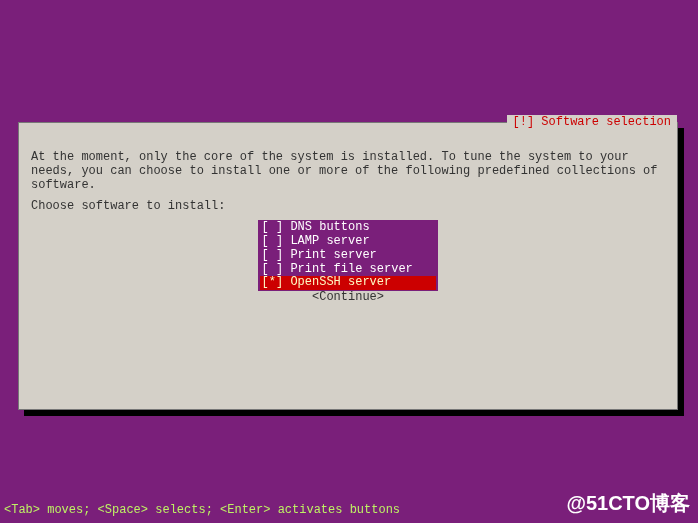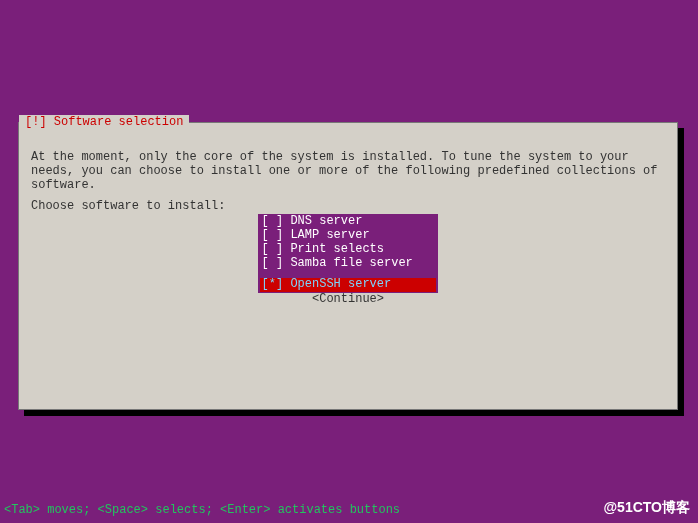--- a/index.html
+++ b/index.html
@@ -30,98 +30,97 @@
       height: 288px;
       background: #000;
       z-index: 0;
     }
     .dialog { z-index: 1; }
     .title-bar {
       position: absolute;
       top: -8px;
       left: 0;
       right: 0;
-      text-align: left;
+      text-align: right;
     }
     .title {
       background: #d4d0c8;
       color: #c00;
       padding: 0 6px;
       display: inline-block;
     }
     .content {
       padding: 28px 12px 12px 12px;
       color: #333;
       line-height: 1.15;
     }
     .intro {
       margin-bottom: 8px;
     }
     .choose-line {
-      margin-bottom: 0;
+      margin-bottom: 6px;
     }
     .list-wrap {
       display: flex;
       justify-content: center;
     }
     .software-list {
       background: #7a1f7a;
       color: #fff;
       display: inline-block;
       padding: 1px 2px;
     }
     .software-item {
       white-space: pre;
       padding: 0 2px;
     }
     .software-item.highlight {
       background: #c00;
-      color: #7dd3fc;
-      margin-top: 8px;
+      color: #fef9c3;
     }
     .continue {
       text-align: center;
       color: #333;
     }
     .bottom-help {
       position: absolute;
       left: 0;
       bottom: 6px;
-      color: #22c55e;
+      color: #bef264;
       padding-left: 4px;
       font-family: "Courier New", monospace;
     }
     .watermark {
       position: absolute;
       right: 8px;
       bottom: 6px;
       color: #fff;
       font-family: sans-serif;
-      font-size: 14px;
+      font-size: 20px;
       font-weight: bold;
     }
   </style>
 </head>
 <body>
 
 <div class="shadow"></div>
 
 <div class="dialog">
   <div class="title-bar">
     <span class="title">[!] Software selection</span>
   </div>
   <div class="content">
     <div class="intro">At the moment, only the core of the system is installed. To tune the system to your needs, you can choose to install one or more of the following predefined collections of software.</div>
     <div class="choose-line">Choose software to install:</div>
     <div class="list-wrap">
       <div class="software-list" id="software-list">
-          <div class="software-item">[ ] DNS server         </div>
+          <div class="software-item">[ ] DNS buttons         </div>
           <div class="software-item">[ ] LAMP server        </div>
-          <div class="software-item">[ ] Print selects       </div>
-          <div class="software-item">[ ] Samba file server  </div>
+          <div class="software-item">[ ] Print server       </div>
+          <div class="software-item">[ ] Print file server  </div>
           <div class="software-item highlight">[*] OpenSSH server     </div>
         </div>
     </div>
     <div class="continue">&lt;Continue&gt;</div>
   </div>
 </div>
 
 <div class="bottom-help">&lt;Tab&gt; moves; &lt;Space&gt; selects; &lt;Enter&gt; activates buttons</div>
 <div class="watermark">@51CTO博客</div>
 

